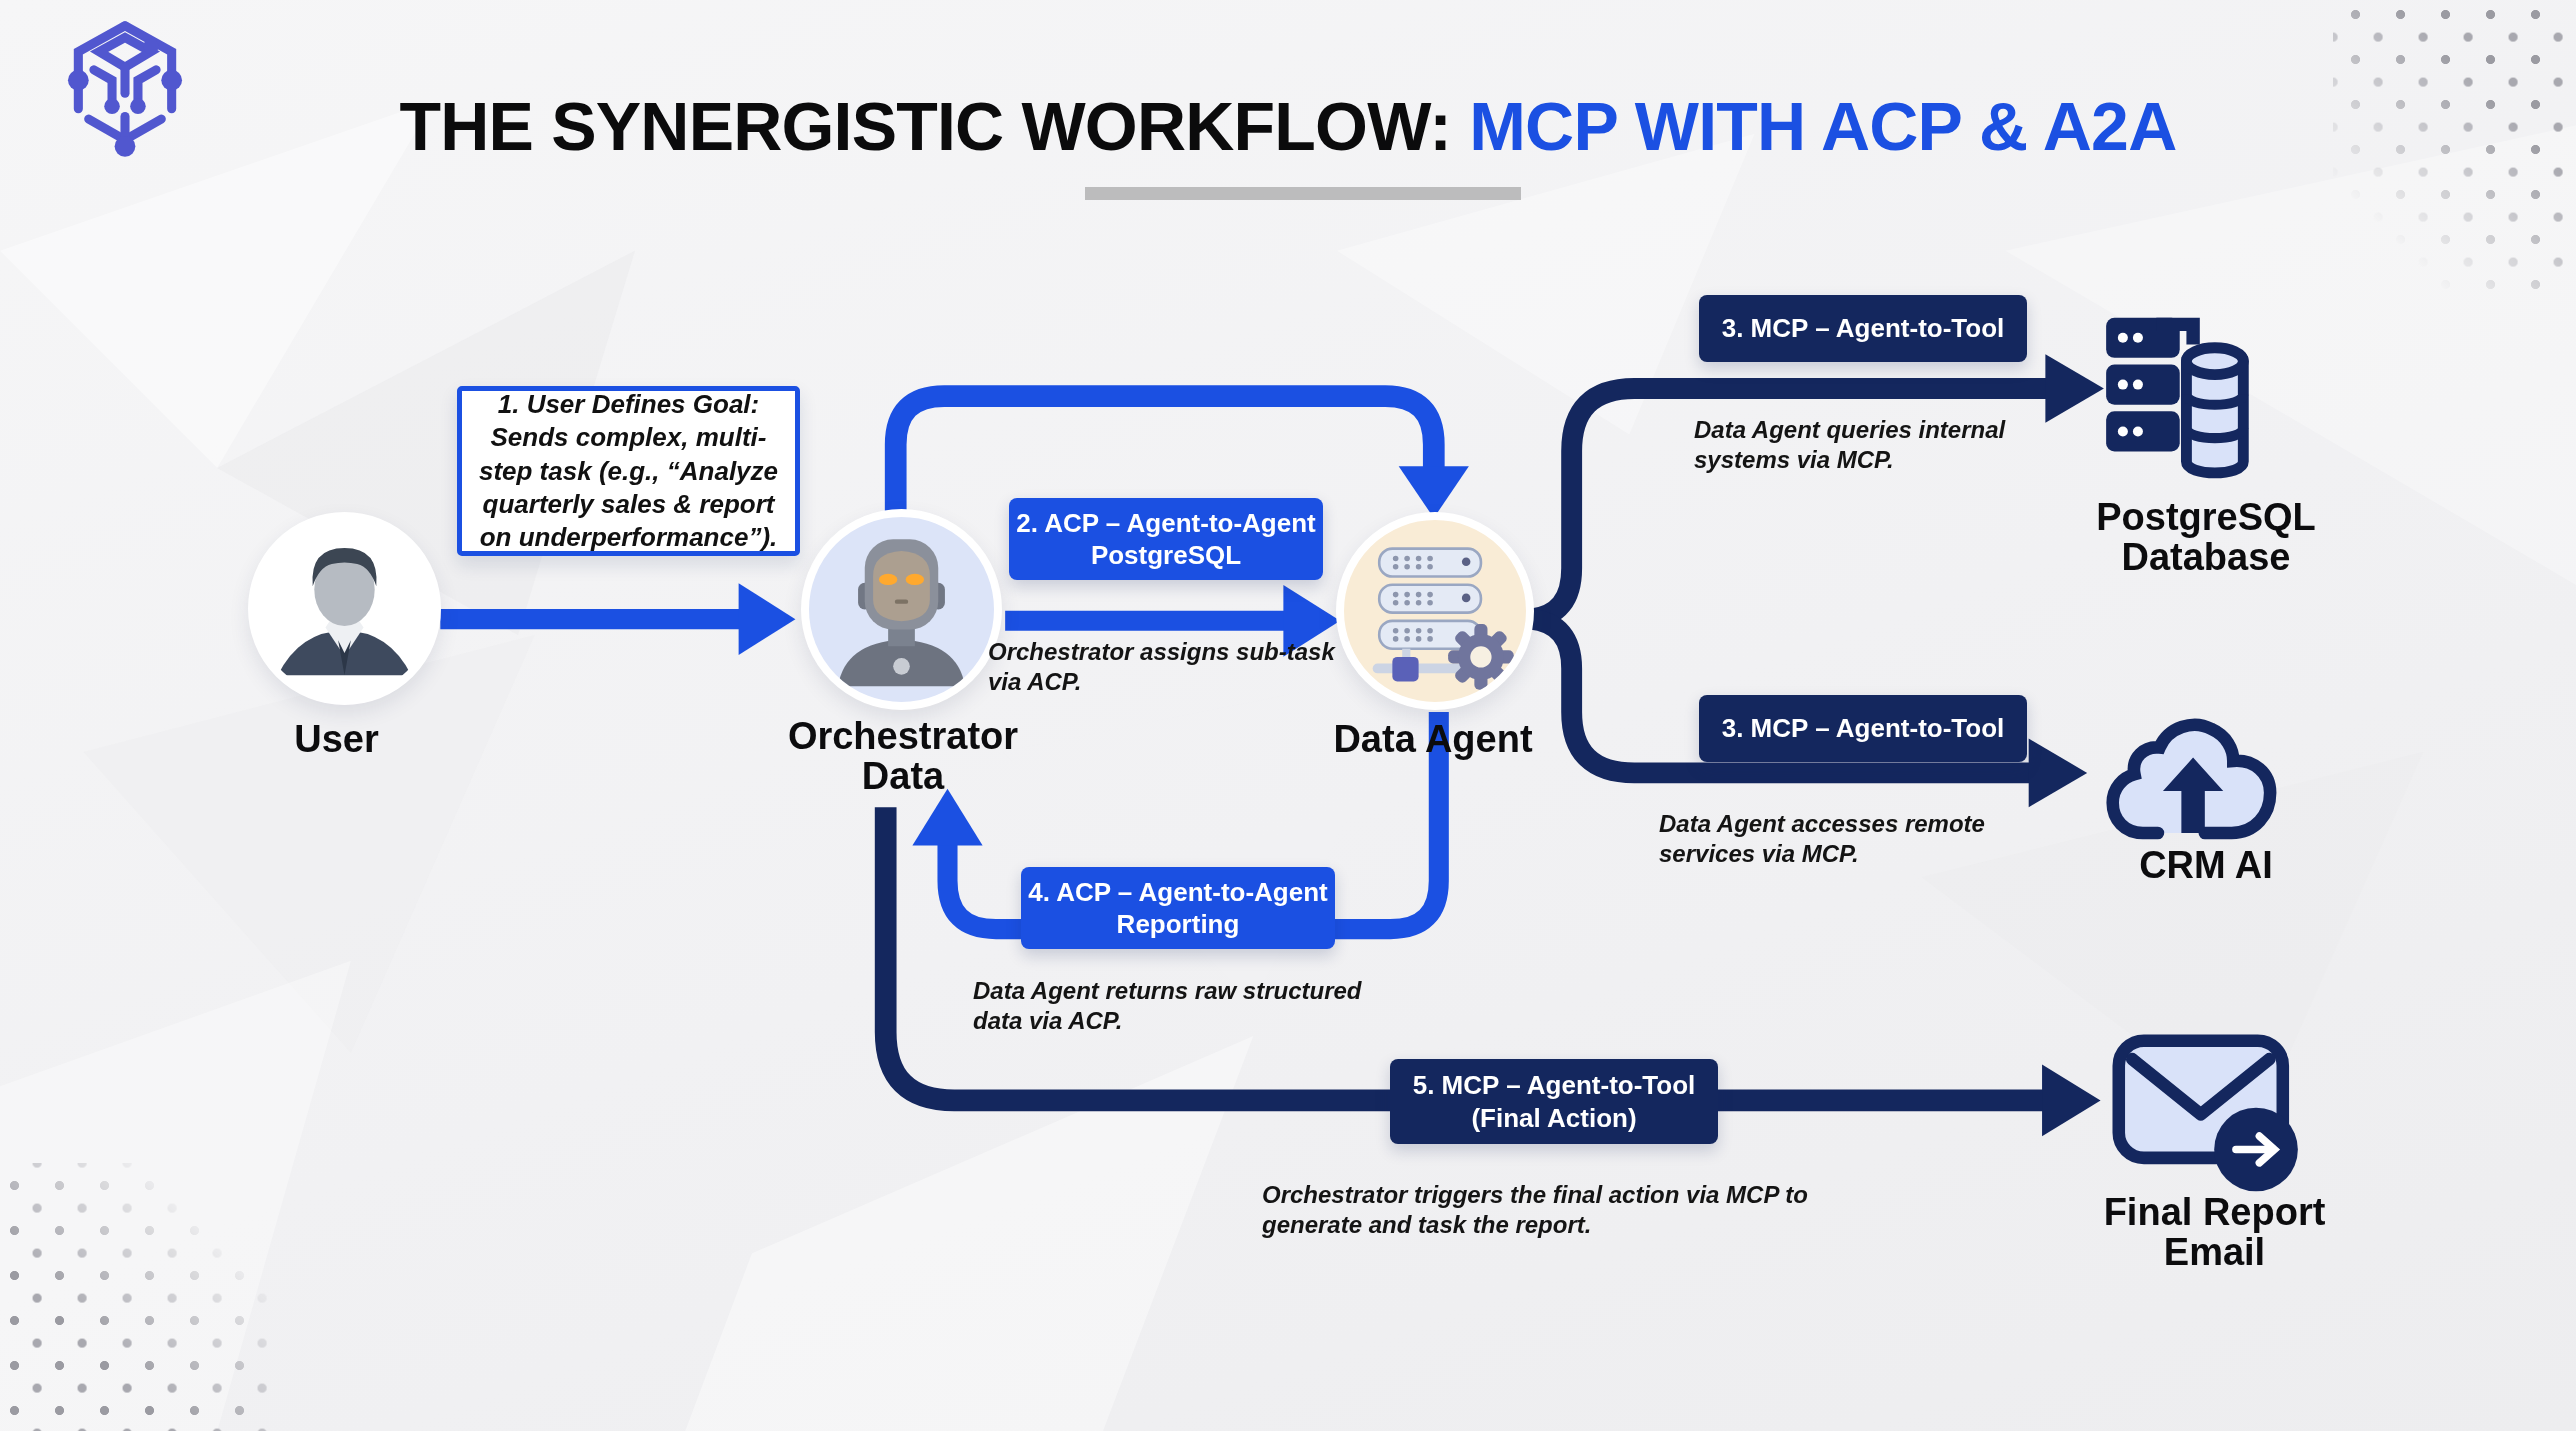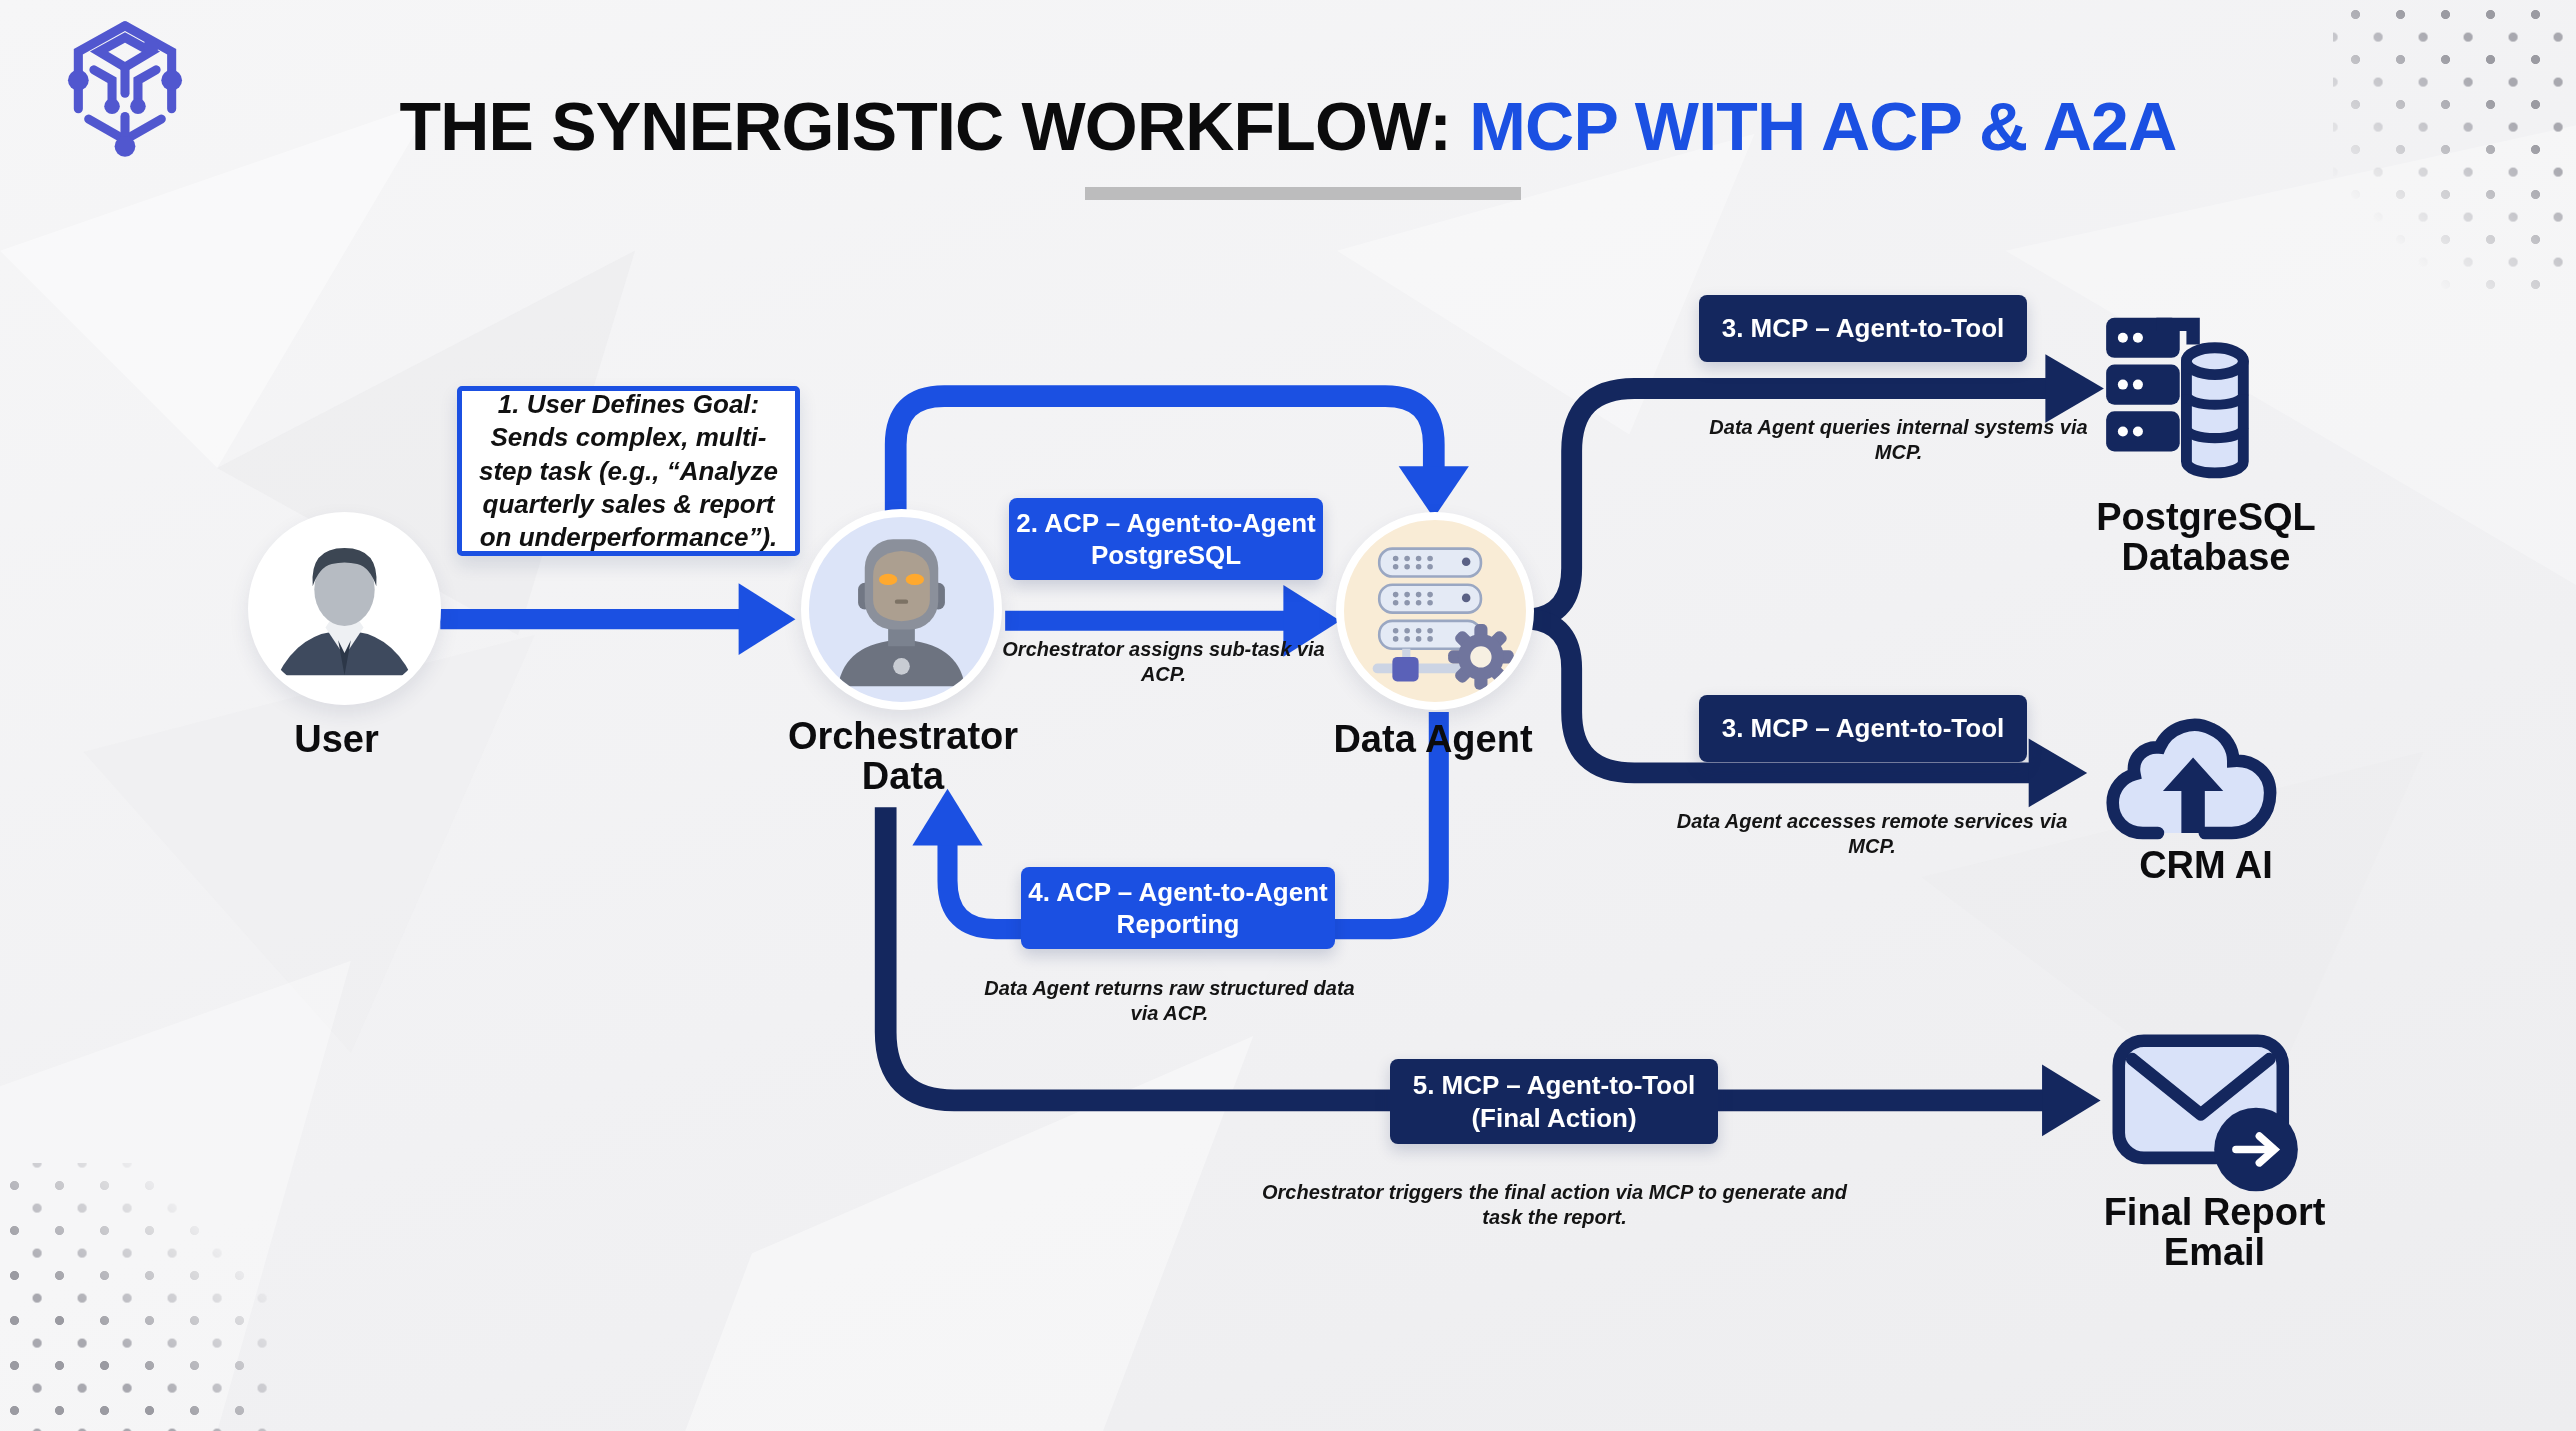--- a/index.html
+++ b/index.html
@@ -67,22 +67,22 @@
   .pill{
     position:absolute;z-index:4;border-radius:8px;
     display:flex;flex-direction:column;align-items:center;justify-content:center;
     color:#ffffff;font-weight:700;font-size:26px;line-height:1.25;
     text-align:center;box-shadow:0 6.7px 15px rgba(20,39,94,.18);
   }
   .pill.blue{background:#1b50e2;}
   .pill.navy{background:#14275e;}
   
   .caption{
-    position:absolute;z-index:4;text-align:center;
-    font-style:italic;font-weight:600;font-size:20px;line-height:1.25;color:#141414;
+    position:absolute;z-index:4;
+    font-style:italic;font-weight:600;font-size:24px;line-height:1.25;color:#141414;
   }
   
   #goal-box{
     position:absolute;left:457px;top:386px;width:333px;height:160px;z-index:4;
     background:#ffffff;border:5.8px solid #1b50e2;border-radius:5px;
     display:flex;align-items:center;justify-content:center;
     box-shadow:0 8.4px 18.4px rgba(20,39,94,.12);
   }
   #goal-box .txt{
     width:311px;text-align:center;

